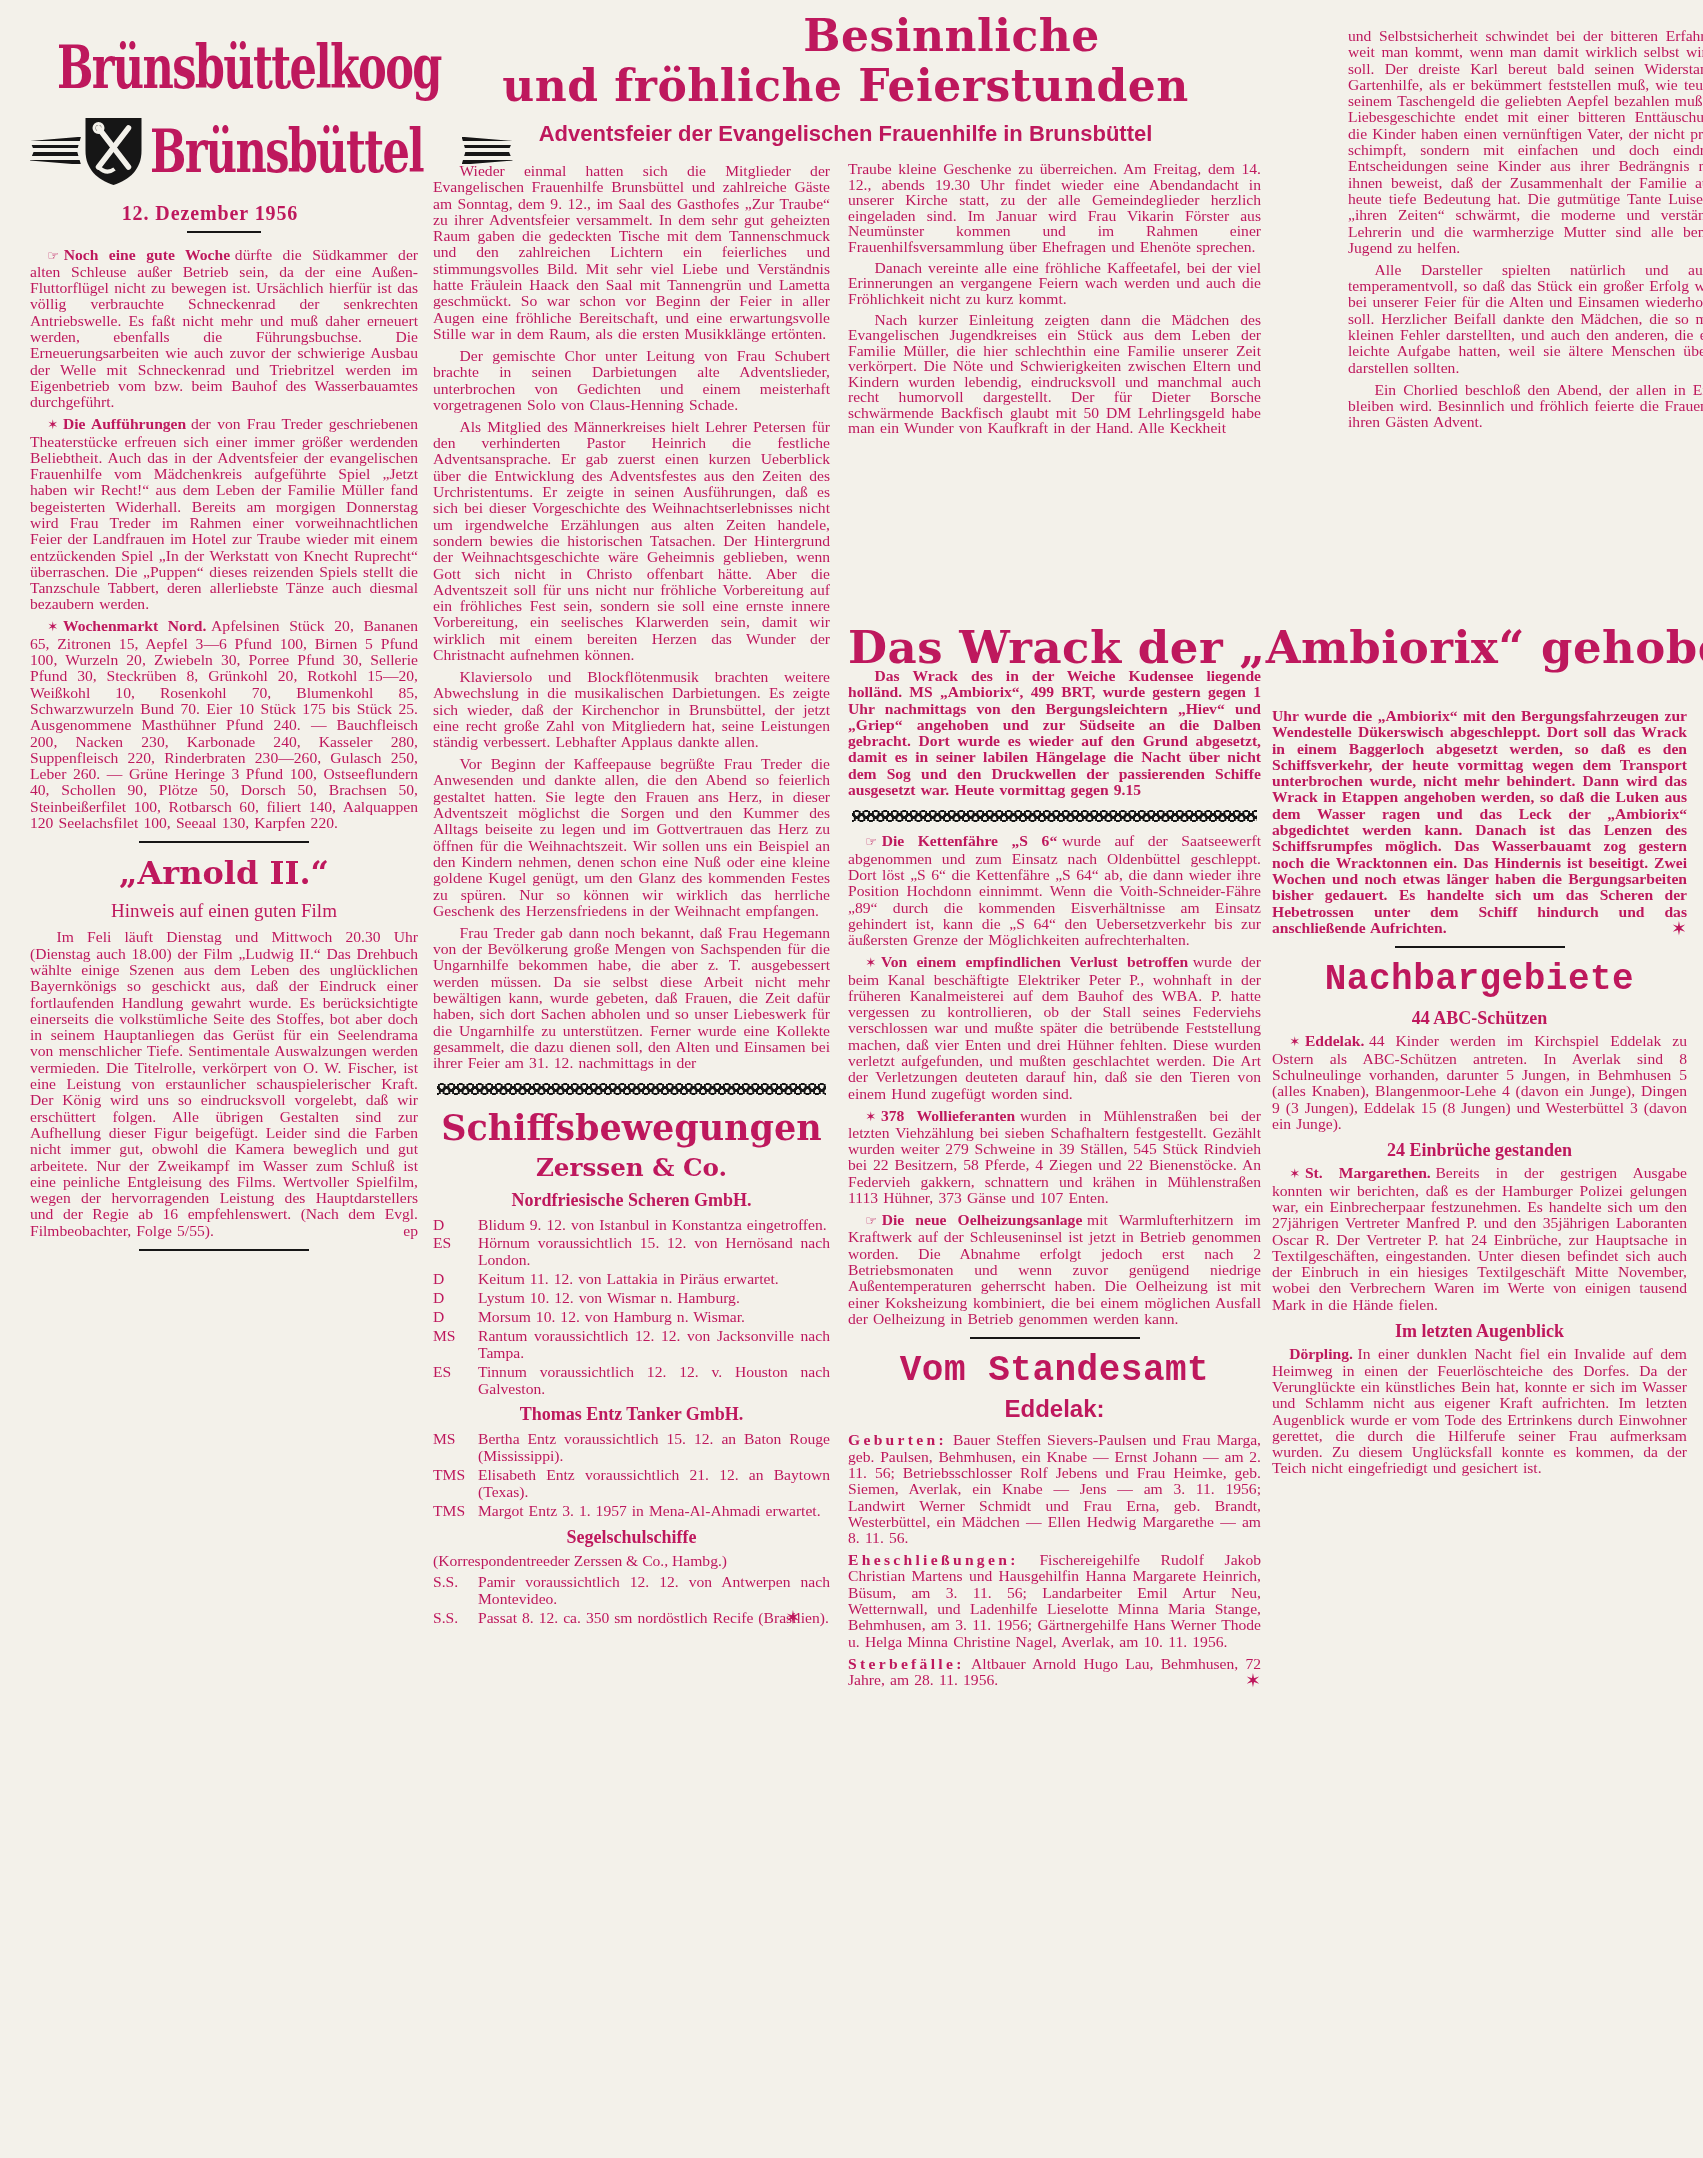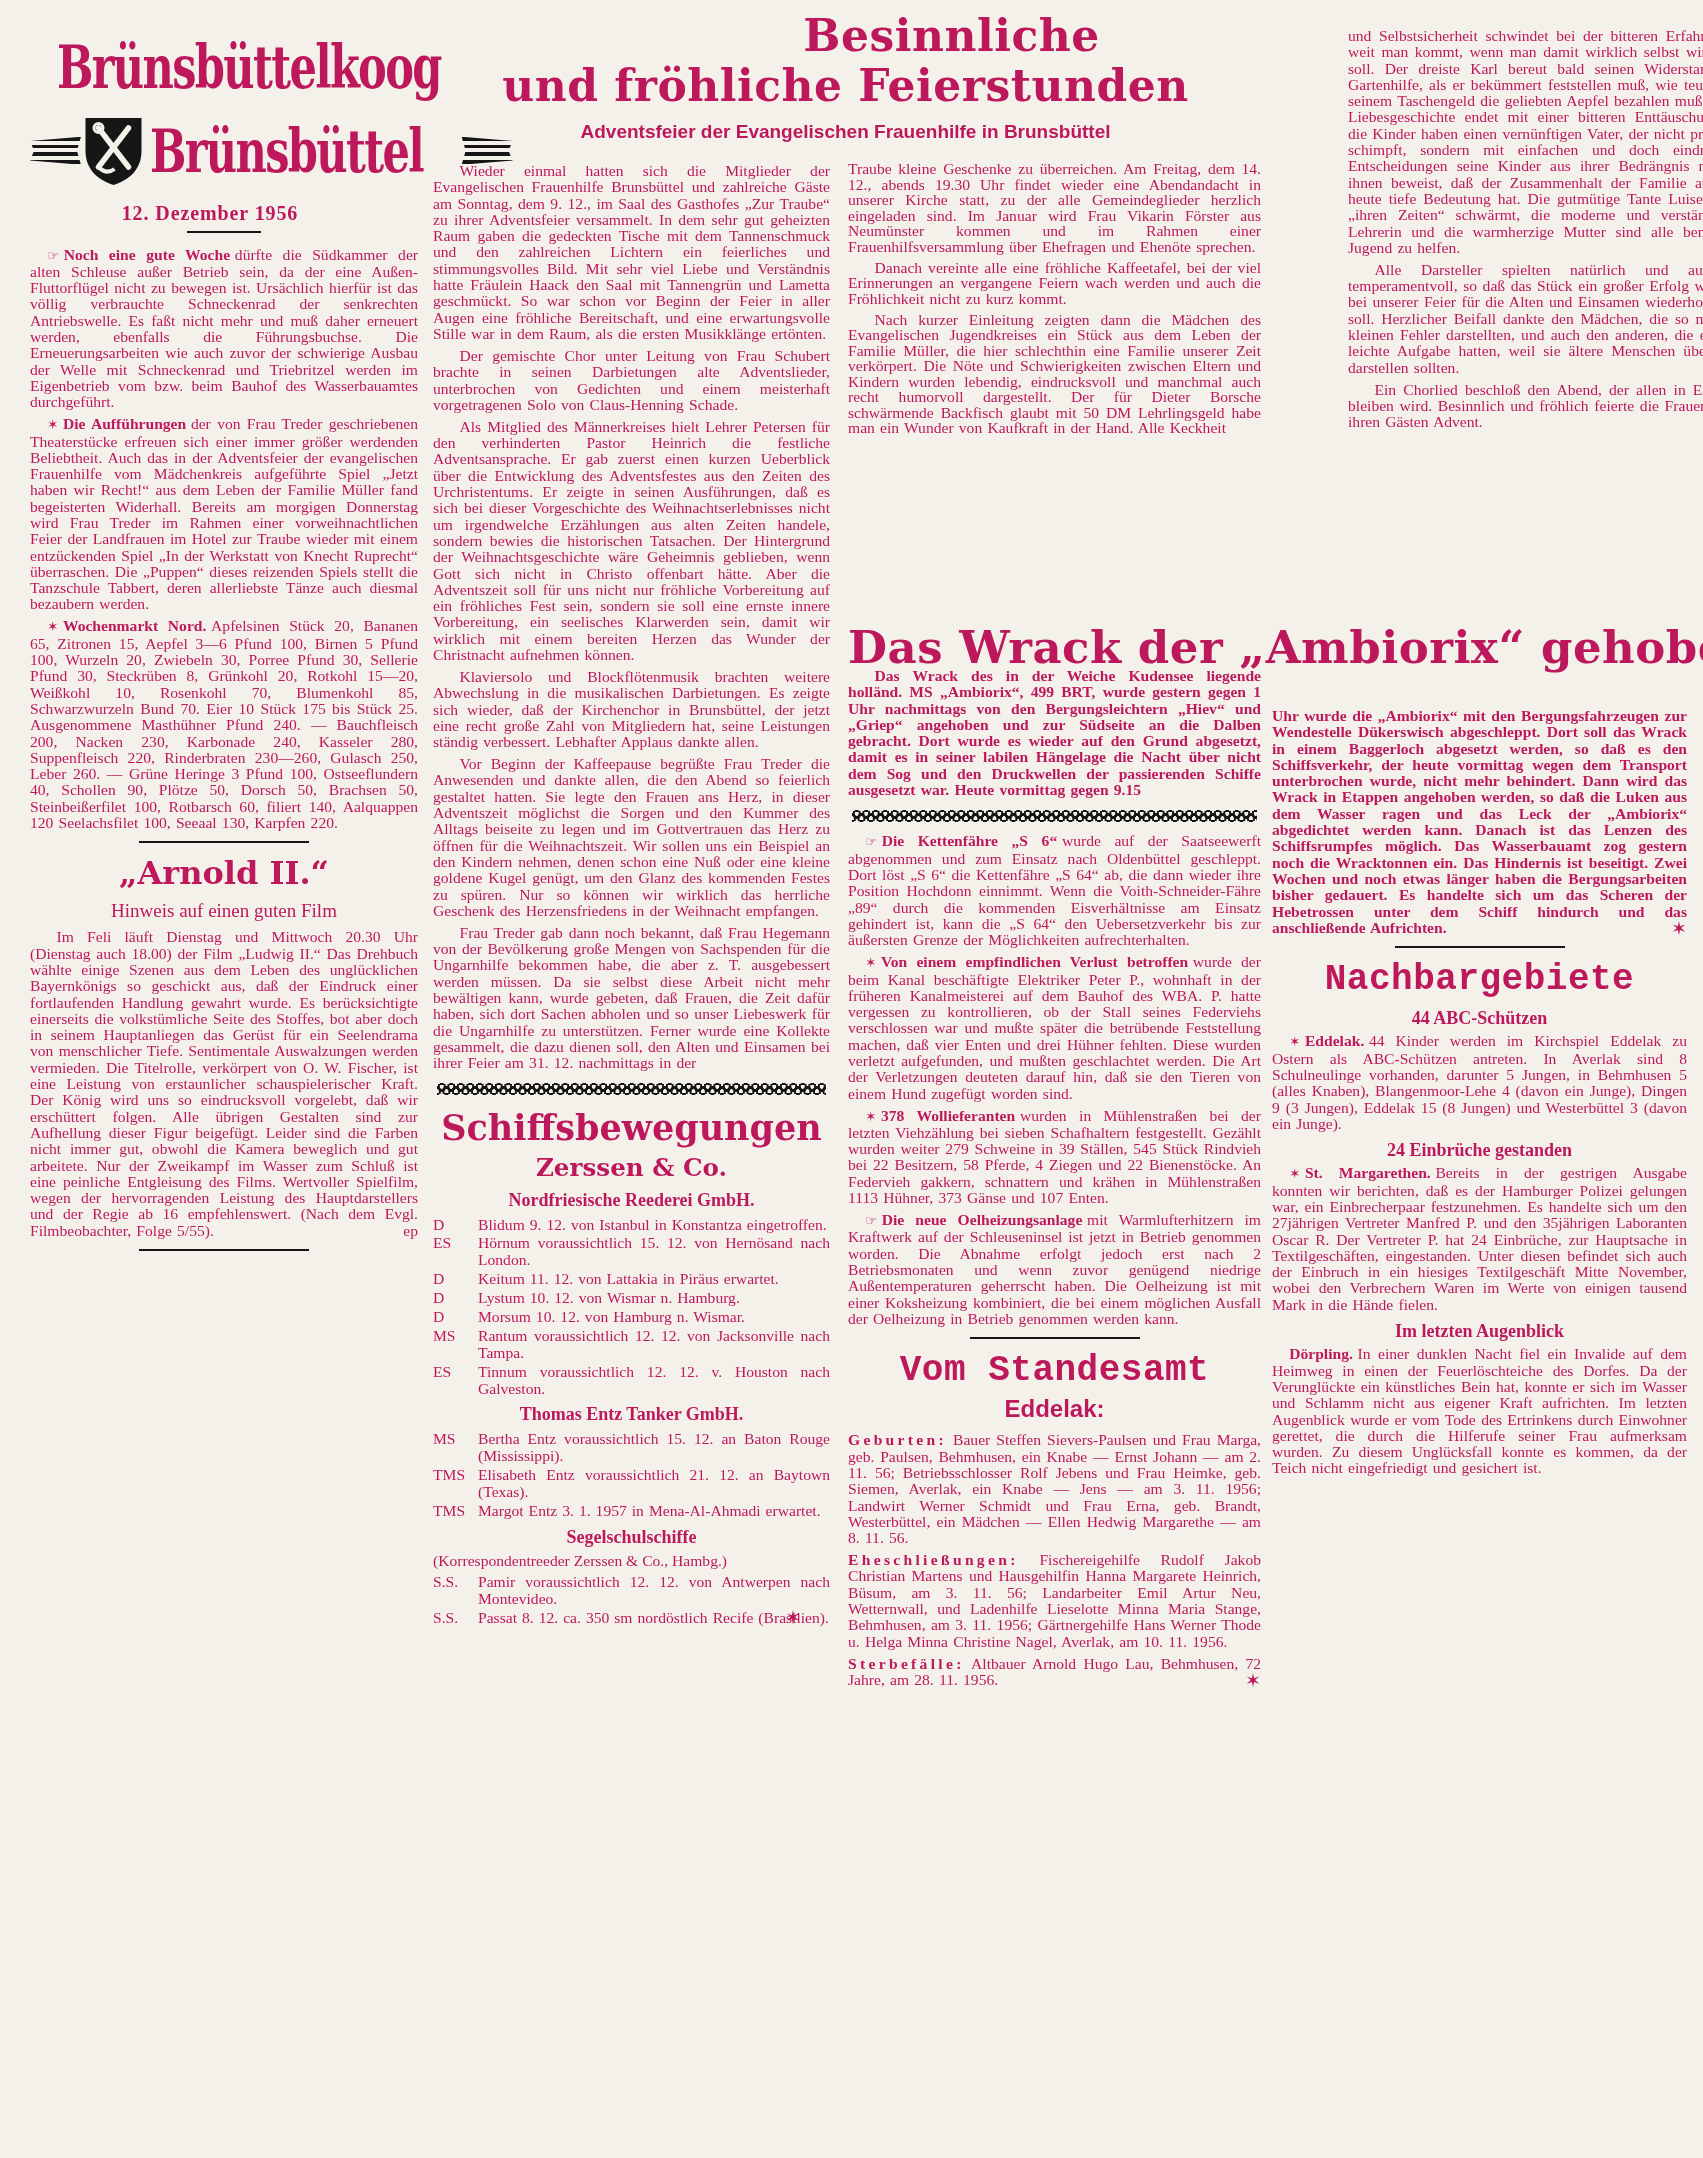--- a/index.html
+++ b/index.html
@@ -42,21 +42,21 @@
     background:repeating-linear-gradient(180deg,#161616 0 3.8px,transparent 3.8px 7.6px);
     clip-path:polygon(0 15%,100% 0,92% 50%,100% 100%,0 85%,8% 50%);}
   .flourish.right{clip-path:polygon(0 0,100% 15%,92% 50%,100% 85%,0 100%,8% 50%);}
   .shield{flex:none;margin:0 3.8px 0 1.9px;}
   .mast-date{font-weight:bold;font-size:20px;text-align:center;width:360px;margin-top:15px;letter-spacing:0.9px;}
   .rule-sm{width:74px;border:0;border-top:2.8px solid #161616;margin:6.6px auto 13.2px auto;}
   .rule-md{width:170px;border:0;border-top:2.8px solid #161616;margin:9.5px auto 11.4px auto;}
   
   .h-xxl{font-family:"DejaVu Serif",serif;font-weight:bold;font-size:44px;line-height:50px;letter-spacing:0.5px;margin:0;}
   .shift-r{transform:translateX(106px);}
-  .h-sub{font-family:"Liberation Sans",sans-serif;font-weight:bold;font-size:19px;margin-top:9.5px;}
+  .h-sub{font-family:"Liberation Sans",sans-serif;font-weight:bold;font-size:22px;margin-top:9.5px;}
   .h-amb{font-family:"DejaVu Serif",serif;font-weight:bold;font-size:45px;letter-spacing:0.5px;white-space:nowrap;}
   .h-sec-sans{font-family:Liberation Mono, monospace;font-weight:bold;font-size:36px;text-align:center;margin:1.9px 0 3.8px 0;letter-spacing:0.5px;}
   .h-sec-serif{font-family:"DejaVu Serif",serif;font-weight:bold;font-size:35px;text-align:center;margin:1.9px 0 5.7px 0;}
   .h-agency{font-family:"DejaVu Serif",serif;font-weight:bold;font-size:24.6px;text-align:center;margin:1.9px 0 7.6px 0;}
   .h-place{font-family:"Liberation Sans",sans-serif;font-weight:bold;font-size:24px;text-align:center;margin:0 0 9.5px 0;}
   .h-group{font-weight:bold;font-size:18px;text-align:center;margin:7.6px 0 4.7px 0;}
   .h-ludwig{font-family:"DejaVu Serif",serif;font-weight:bold;font-size:32px;text-align:center;margin:3.8px 0 7.6px 0;}
   .h-ludwig-sub{font-weight:normal;font-size:19px;text-align:center;margin:0 0 7.6px 0;}
   .note-line{font-size:15.6px;text-align:left;margin:0 0 2.8px 0;}
   
@@ -132,21 +132,21 @@
     <p class="para">Klaviersolo und Blockflötenmusik brachten weitere Abwechslung in die musikalischen Darbietungen. Es zeigte sich wieder, daß der Kirchenchor in Brunsbüttel, der jetzt eine recht große Zahl von Mitgliedern hat, seine Leistungen ständig verbessert. Lebhafter Applaus dankte allen.</p>
     <p class="para">Vor Beginn der Kaffeepause begrüßte Frau Treder die Anwesenden und dankte allen, die den Abend so feierlich gestaltet hatten. Sie legte den Frauen ans Herz, in dieser Adventszeit möglichst die Sorgen und den Kummer des Alltags beiseite zu legen und im Gottvertrauen das Herz zu öffnen für die Weihnachtszeit. Wir sollen uns ein Beispiel an den Kindern nehmen, denen schon eine Nuß oder eine kleine goldene Kugel genügt, um den Glanz des kommenden Festes zu spüren. Nur so können wir wirklich das herrliche Geschenk des Herzensfriedens in der Weihnacht empfangen.</p>
     <p class="para">Frau Treder gab dann noch bekannt, daß Frau Hegemann von der Bevölkerung große Mengen von Sachspenden für die Ungarnhilfe bekommen habe, die aber z. T. ausgebessert werden müssen. Da sie selbst diese Arbeit nicht mehr bewältigen kann, wurde gebeten, daß Frauen, die Zeit dafür haben, sich dort Sachen abholen und so unser Liebeswerk für die Ungarnhilfe zu unterstützen. Ferner wurde eine Kollekte gesammelt, die dazu dienen soll, den Alten und Einsamen bei ihrer Feier am 31. 12. nachmittags in der</p>
 
     <div class="wave"></div>
 
     <div>
       <div class="h-sec-serif">Schiffsbewegungen</div>
       <div class="h-agency">Zerssen &amp; Co.</div>
 
-      <div class="h-group">Nordfriesische Reederei GmbH.</div>
+      <div class="h-group">Nordfriesische Scheren GmbH.</div>
       <div class="ship"><span class="pfx">D</span><span>Blidum 9. 12. von Istanbul in Konstantza eingetroffen.</span></div>
       <div class="ship"><span class="pfx">ES</span><span>Hörnum voraussichtlich 15. 12. von Hernösand nach London.</span></div>
       <div class="ship"><span class="pfx">D</span><span>Keitum 11. 12. von Lattakia in Piräus erwartet.</span></div>
       <div class="ship"><span class="pfx">D</span><span>Lystum 10. 12. von Wismar n. Hamburg.</span></div>
       <div class="ship"><span class="pfx">D</span><span>Morsum 10. 12. von Hamburg n. Wismar.</span></div>
       <div class="ship"><span class="pfx">MS</span><span>Rantum voraussichtlich 12. 12. von Jacksonville nach Tampa.</span></div>
       <div class="ship"><span class="pfx">ES</span><span>Tinnum voraussichtlich 12. 12. v. Houston nach Galveston.</span></div>
 
       <div class="h-group">Thomas Entz Tanker GmbH.</div>
       <div class="ship"><span class="pfx">MS</span><span>Bertha Entz voraussichtlich 15. 12. an Baton Rouge (Mississippi).</span></div>

